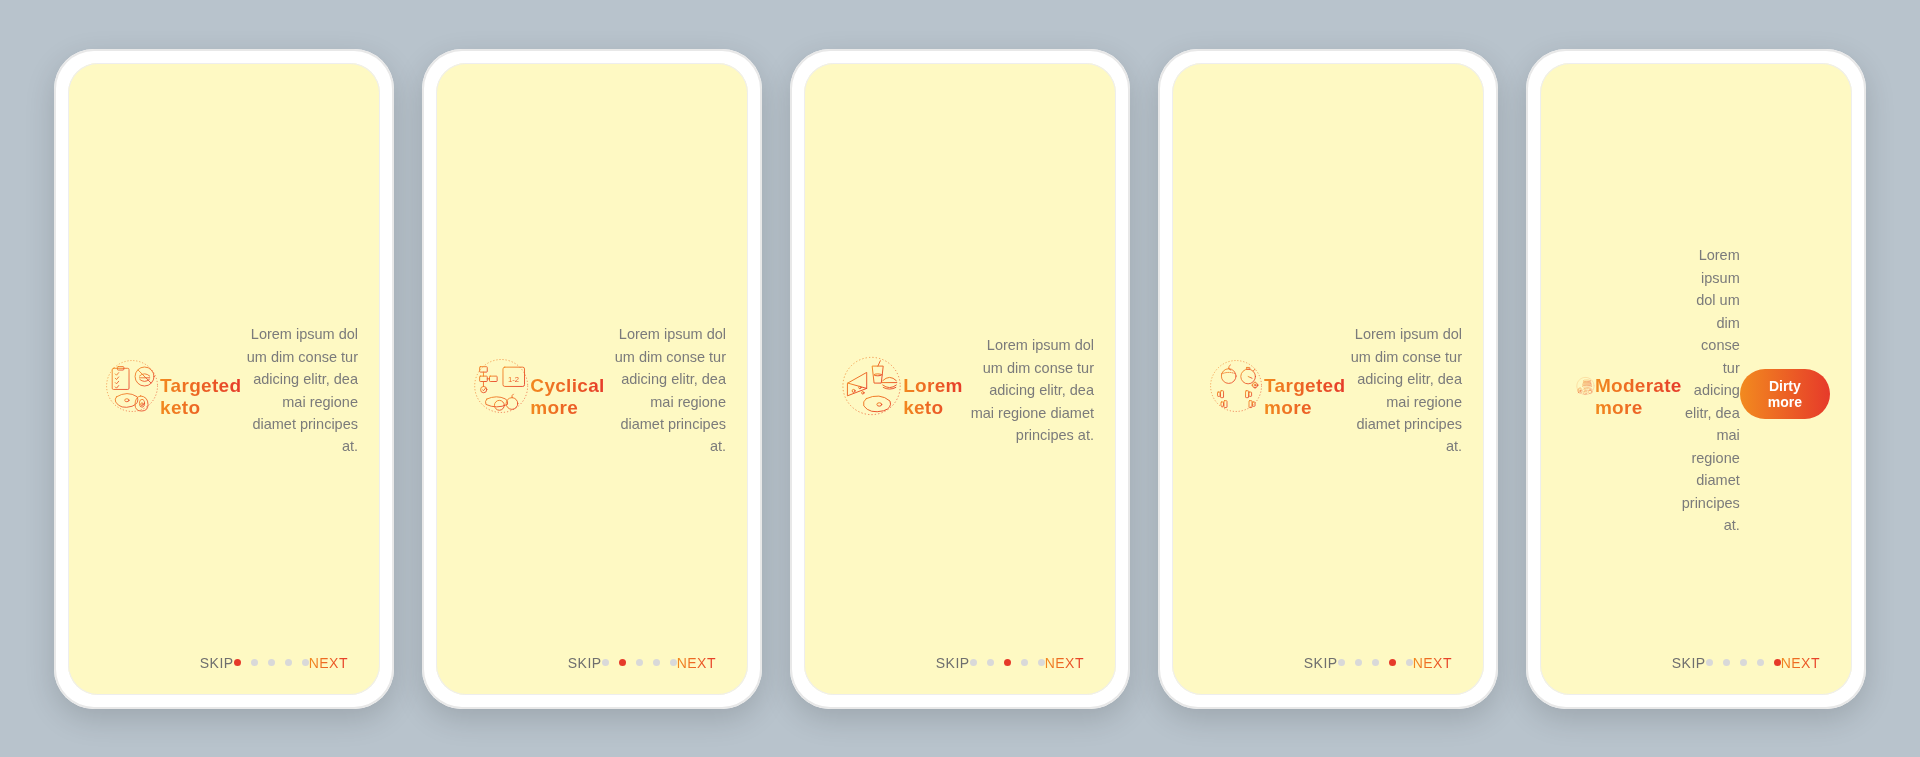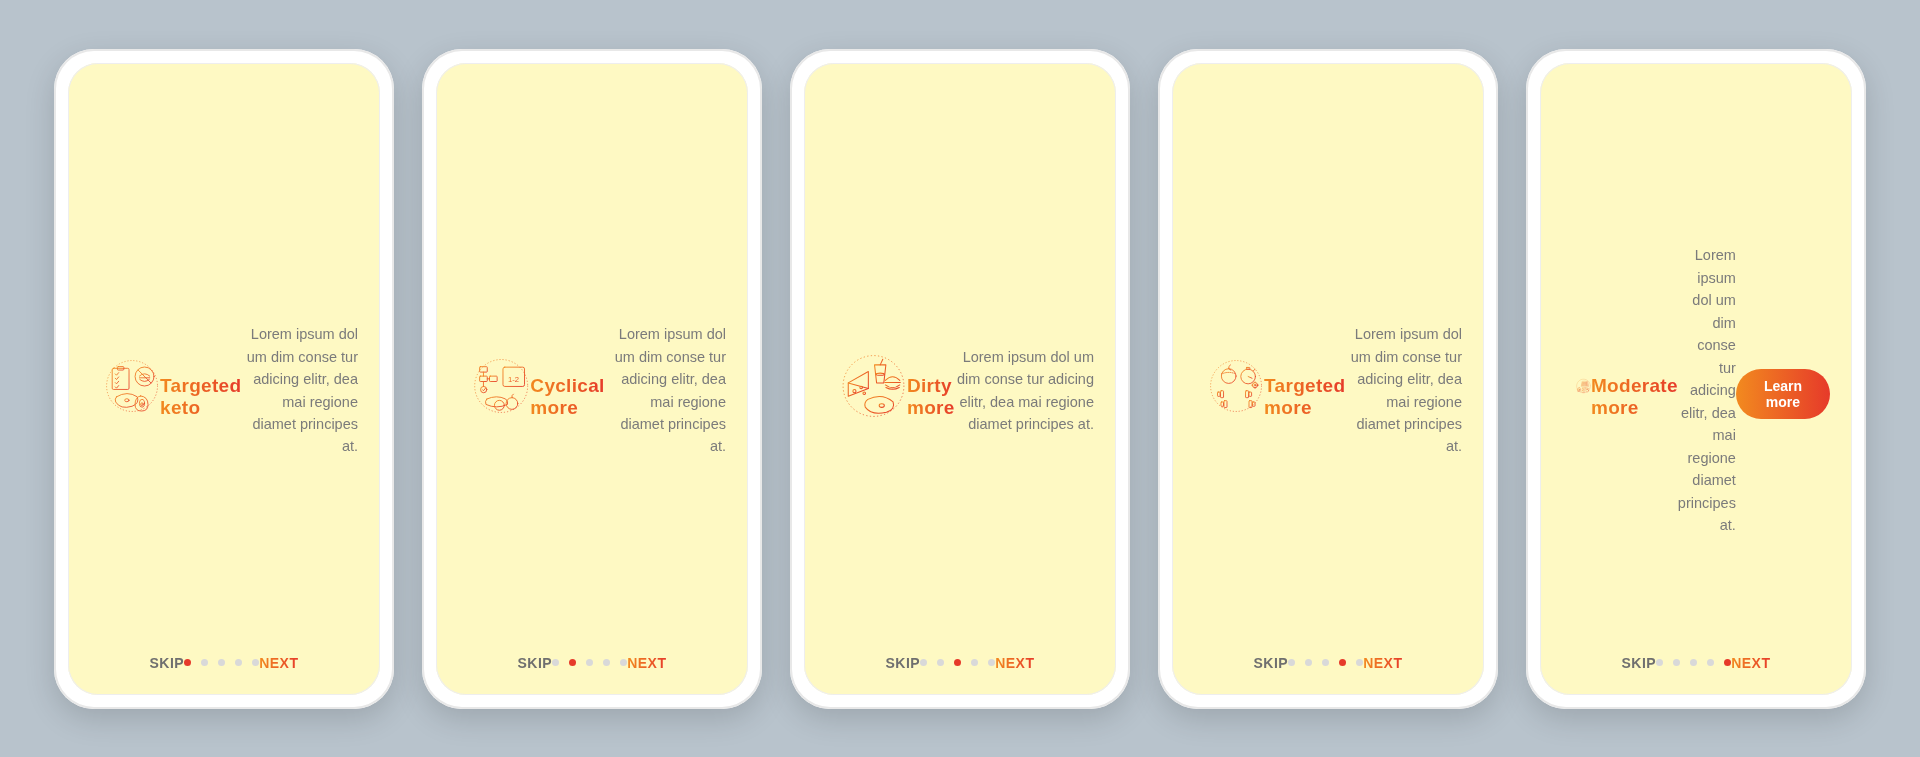--- a/index.html
+++ b/index.html
@@ -72,26 +72,26 @@
     background: linear-gradient(90deg,#f28a1f,#e63a2a);
     color: #fff;
     font-size: 14px;
     font-weight: 600;
     cursor: pointer;
   }
   .footer {
     position: absolute;
     bottom: 24px;
     left: 26px;
-    right: 26px;
+    right: 32px;
     display: flex;
     align-items: center;
-    justify-content: center;
+    justify-content: flex-end;
     font-size: 14px;
-    font-weight: 700;
+    font-weight: 400;
     letter-spacing: 0.5px;
   }
   .skip { color: #6f6f6f; cursor: pointer; }
   .next {
     background: linear-gradient(90deg,#f28a1f,#e63a2a);
     -webkit-background-clip: text;
     background-clip: text;
     color: transparent;
     cursor: pointer;
   }
@@ -221,21 +221,21 @@
   <path d="M32 118 l78-44 v66 l-78 30 z"></path>
             <path d="M32 118 l78 22"></path>
   <circle cx="56" cy="150" r="6"></circle>
             <circle cx="82" cy="136" r="5"></circle>
             <circle cx="94" cy="158" r="5"></circle>
 
   <path d="M108 182 q56-26 98 10 q10 28-26 40 q-58 14-82-20 q-6-18 10-30z"></path>
   <ellipse cx="162" cy="206" rx="10" ry="7"></ellipse>
 </svg>
         </div>
-        <div class="title">Dirty more</div>
+        <div class="title">Lorem keto</div>
         <div class="desc">Lorem ipsum dol um dim conse tur adicing elitr, dea mai regione diamet principes at.</div>
         <div class="footer">
           <span class="skip">SKIP</span>
           <div class="dots">
             <span class="dot"></span>
             <span class="dot"></span>
             <span class="dot active"></span>
             <span class="dot"></span>
             <span class="dot"></span>
           </div>
@@ -331,21 +331,21 @@
 
   <circle cx="196" cy="212" r="24"></circle>
             <path d="M196 188 q-4-10 6-14"></path>
   <path d="M124 200 q28-6 28 22 q0 22-28 22 q-24 0-24-22 q0-20 24-22z"></path>
   <line x1="124" y1="200" x2="124" y2="244"></line>
             <line x1="110" y1="206" x2="140" y2="238"></line>
 </svg>
         </div>
         <div class="title">Moderate more</div>
         <div class="desc">Lorem ipsum dol um dim conse tur adicing elitr, dea mai regione diamet principes at.</div>
-        <button class="cta">Learn more</button>
+        <button class="cta">Dirty more</button>
         <div class="footer">
           <span class="skip">SKIP</span>
           <div class="dots">
             <span class="dot"></span>
             <span class="dot"></span>
             <span class="dot"></span>
             <span class="dot"></span>
             <span class="dot active"></span>
           </div>
           <span class="next">NEXT</span>

